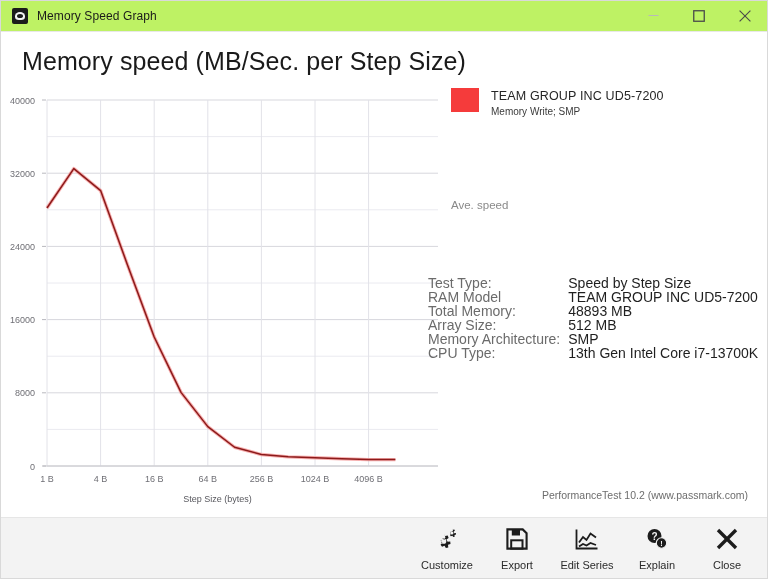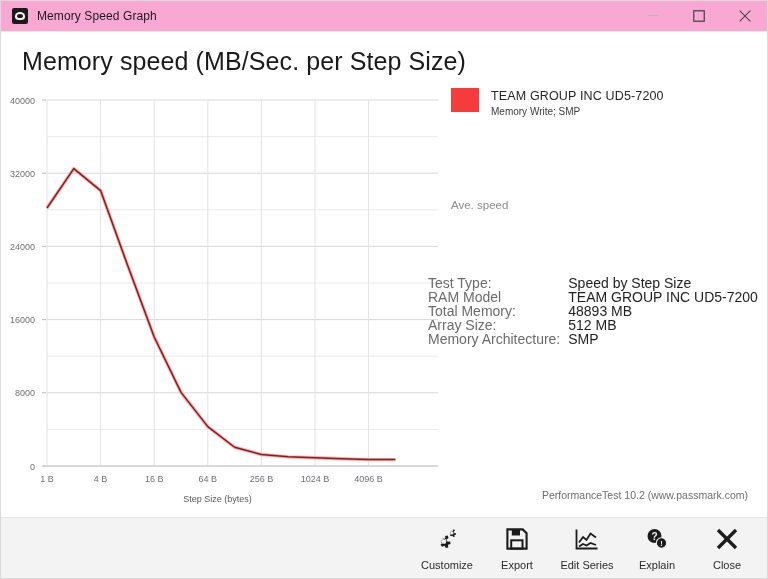--- a/index.html
+++ b/index.html
@@ -19,21 +19,21 @@
     background: #ffffff;
     box-sizing: border-box;
   }
 
   
   .titlebar {
     position: absolute;
     left: 0; top: 0;
     width: 768px;
     height: 31px;
-    background: #f9a8d4;
+    background: #bef264;
     border-bottom: 1px solid #e8e8e8;
     display: flex;
     align-items: center;
   }
   .title-icon {
     width: 16px; height: 16px;
     margin-left: 12px;
     background: #1b1b1b;
     border-radius: 2px;
     position: relative;
@@ -337,20 +337,24 @@
             <td class="v">48893 MB</td>
           </tr>
           <tr>
             <td class="k">Array Size:</td>
             <td class="v">512 MB</td>
           </tr>
           <tr>
             <td class="k">Memory Architecture:</td>
             <td class="v">SMP</td>
           </tr>
+          <tr>
+            <td class="k">CPU Type:</td>
+            <td class="v">13th Gen Intel Core i7-13700K</td>
+          </tr>
         </tbody>
     </table>
   </div>
 
   <div class="footer-note">PerformanceTest 10.2 (www.passmark.com)</div>
 
   <div class="toolbar">
 
     <div class="tb-item">
       <div class="tb-icon">

